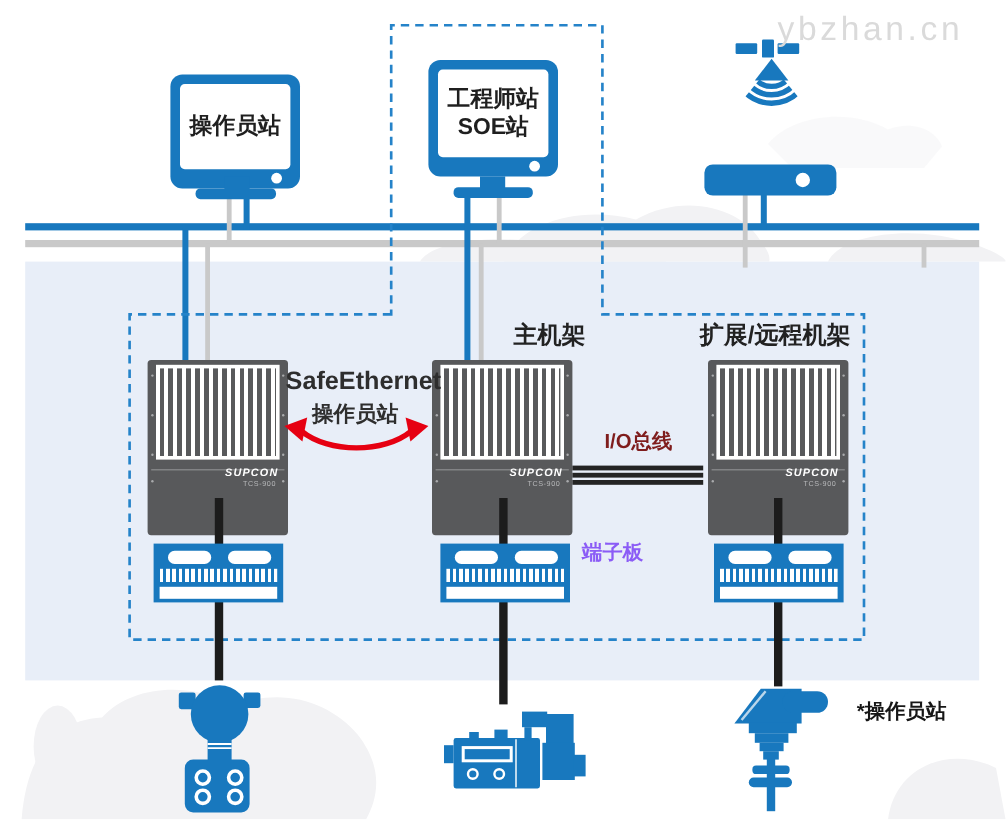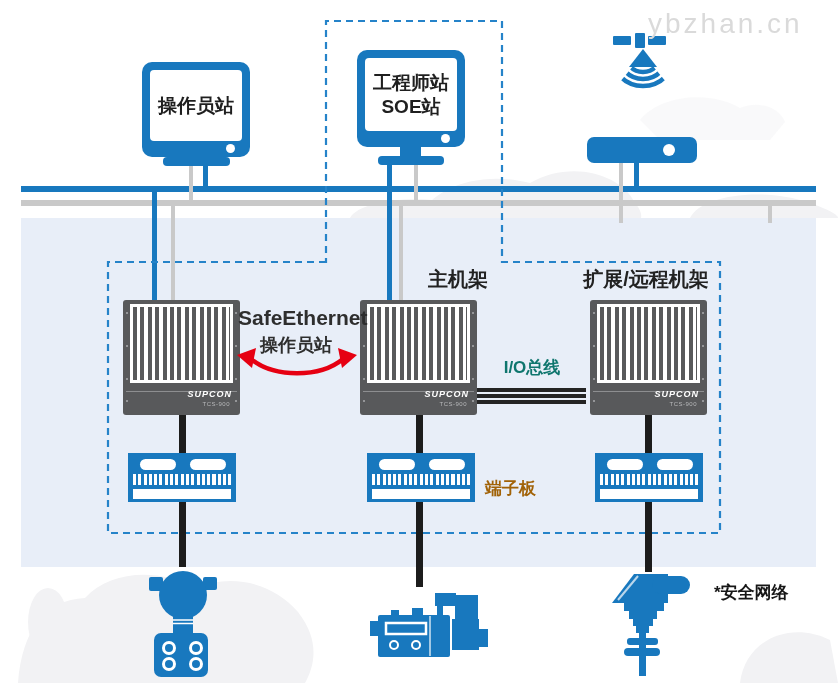--- a/index.html
+++ b/index.html
@@ -25,48 +25,48 @@
   .mon-neck{position:absolute;background:#1878be;}
   .mon-base{position:absolute;background:#1878be;border-radius:4px;}
 
   
   .gps-label{left:595px;top:88px;width:96px;text-align:center;font-size:31px;font-weight:bold;
              color:#1b1b1b;letter-spacing:2px;}
   .gps-box{left:587px;top:137px;width:110px;height:26px;background:#1878be;border-radius:7px;}
   .gps-box-dot{left:663px;top:144px;width:12px;height:12px;border-radius:50%;background:#fff;}
 
   
-  .rack{position:absolute;width:117px;height:115px;background:#58595b;border-radius:3px;}
+  .rack{position:absolute;width:117px;height:146px;background:#58595b;border-radius:3px;}
   .rack-panel{position:absolute;left:7px;top:4px;width:103px;height:79px;background:#fff;}
   .rack-slats{position:absolute;left:3px;top:3px;right:3px;bottom:3px;
               background:repeating-linear-gradient(90deg,#58595b 0 4px,#fff 4px 7.4px);}
   .rack-line{position:absolute;left:3px;right:3px;top:91px;height:1px;background:#8d8e90;}
   .rack-brand{position:absolute;right:8px;top:89px;color:#fff;font-size:9px;font-weight:bold;
               font-style:italic;letter-spacing:1px;}
   .rack-model{position:absolute;right:10px;top:101px;color:#b7b8ba;font-size:6px;letter-spacing:.5px;}
   .screw{position:absolute;width:2px;height:2px;border-radius:50%;background:#a9aaac;}
 
   .rack-title{position:absolute;font-size:20px;font-weight:bold;color:#222;text-align:center;}
 
   
   .se-text{left:238px;top:306px;width:116px;text-align:center;color:#2e2e2e;font-weight:bold;}
   .se-l1{font-size:21px;}
   .se-l2{font-size:18px;margin-top:3px;}
 
   
-  .io-label{left:487px;top:356px;width:90px;text-align:center;font-size:17px;font-weight:bold;color:#0f766e;}
+  .io-label{left:487px;top:356px;width:90px;text-align:center;font-size:17px;font-weight:bold;color:#7f1d1d;}
   .io-line{position:absolute;left:477px;width:109px;height:4px;background:#242424;}
 
   
   .tboard{position:absolute;width:108px;height:49px;background:#1878be;}
   .tb-pill{position:absolute;top:6px;width:36px;height:11px;background:#fff;border-radius:6px;}
   .tb-ticks{position:absolute;left:5px;top:21px;width:98px;height:11px;
             background:repeating-linear-gradient(90deg,#fff 0 3px,rgba(0,0,0,0) 3px 5.3px);}
   .tb-bar{position:absolute;left:5px;top:36px;width:98px;height:10px;background:#fff;}
-  .tb-label{left:485px;top:449px;font-size:17px;font-weight:bold;color:#a16207;margin-top:28px;}
+  .tb-label{left:485px;top:449px;font-size:17px;font-weight:bold;color:#8b5cf6;}
 
   
   .cable{position:absolute;width:7px;background:#1c1c1c;}
 
   
   .watermark{left:648px;top:8px;font-size:28px;color:#dadada;letter-spacing:3px;}
   .caption{left:714px;top:581px;font-size:17px;font-weight:600;color:#161616;}
 </style>
 </head>
 <body>
@@ -283,16 +283,16 @@
       <rect x="21" y="41" width="28" height="8"></rect>
       <rect x="25" y="49" width="20" height="7"></rect>
       <rect x="28" y="56" width="13" height="7"></rect>
       <rect x="31" y="60" width="7" height="46"></rect>
       <rect x="19" y="68" width="31" height="7" rx="3"></rect>
       <rect x="16" y="78" width="36" height="8" rx="4"></rect>
     </g>
     <line x1="10" y1="30" x2="30" y2="6" stroke="#fff" stroke-width="2" opacity="0.7"></line>
   </svg>
 
-  <div class="abs caption">*安全网络</div>
+  <div class="abs caption">*操作员站</div>
   <div class="abs watermark">ybzhan.cn</div>
 
 </div>
 
 </body></html>

